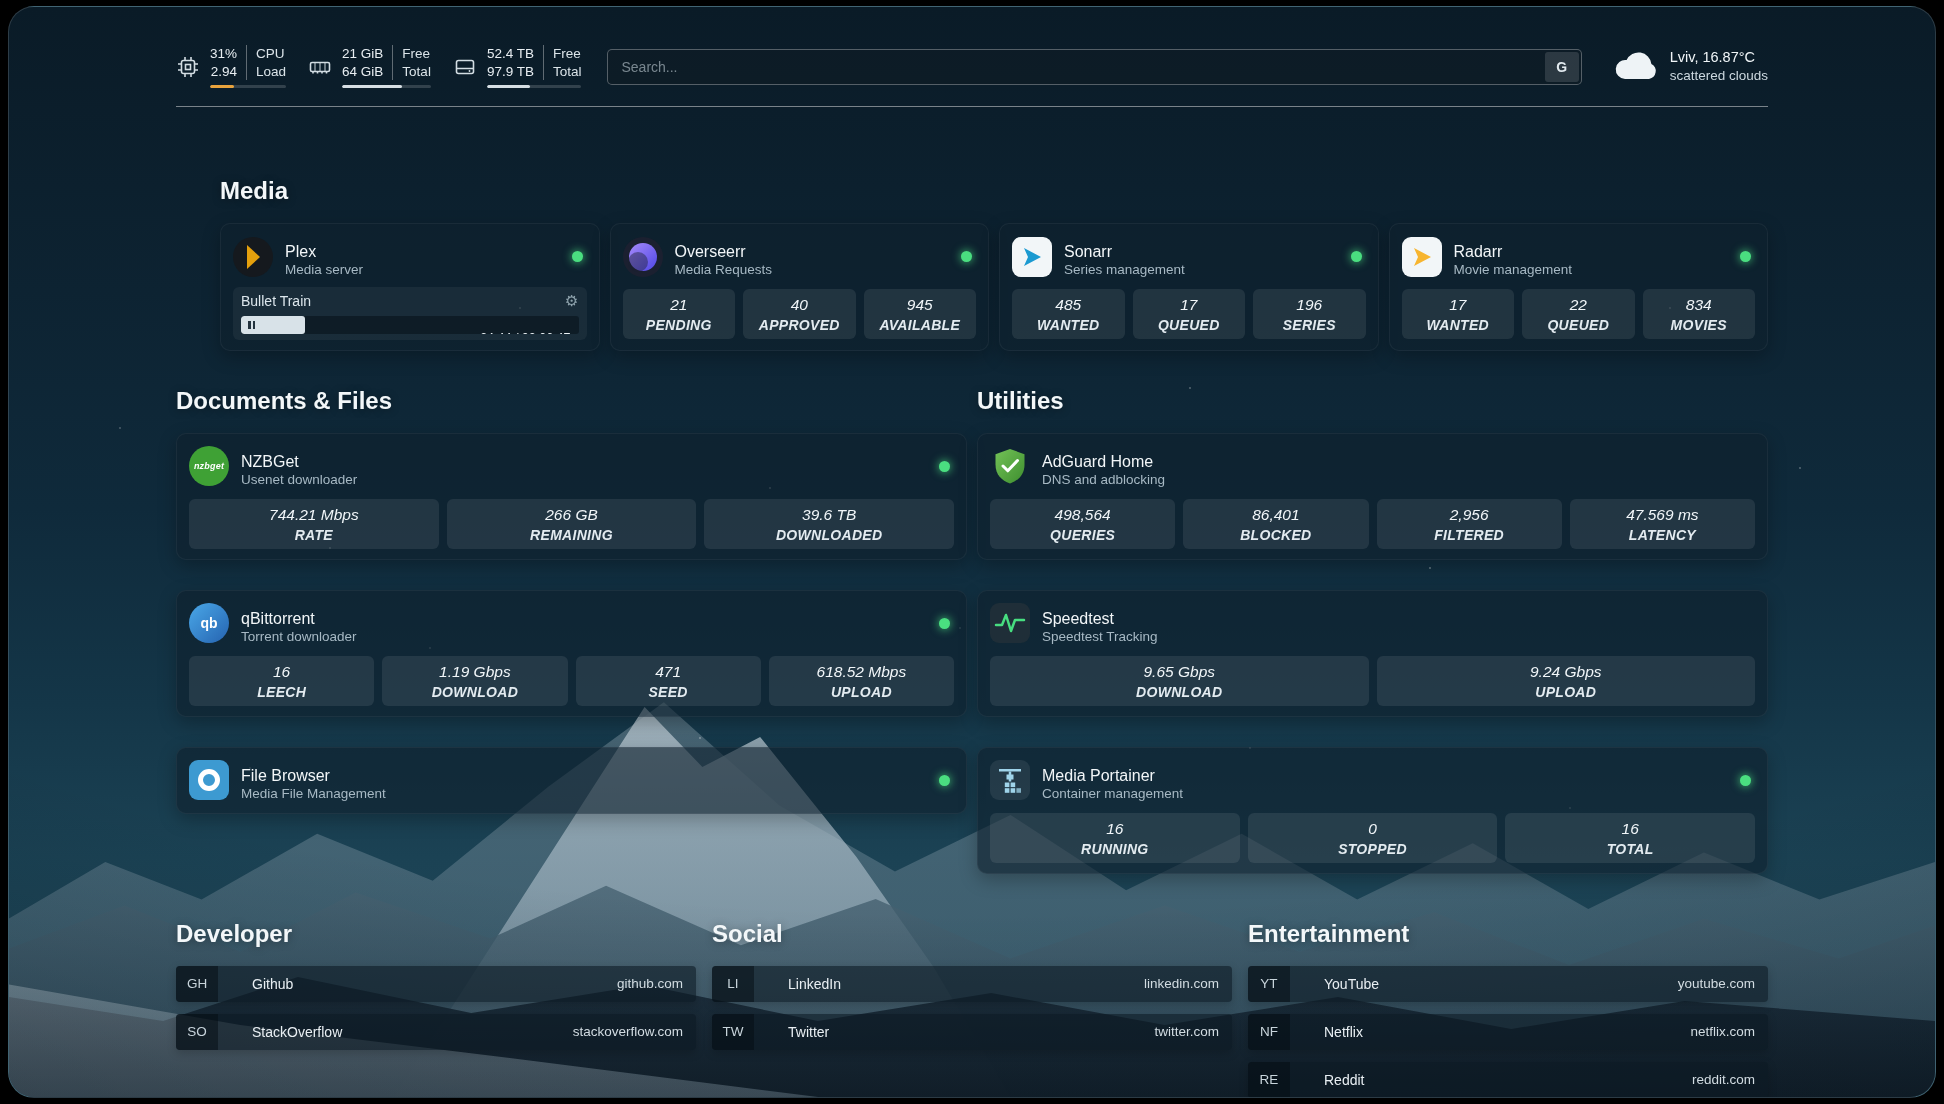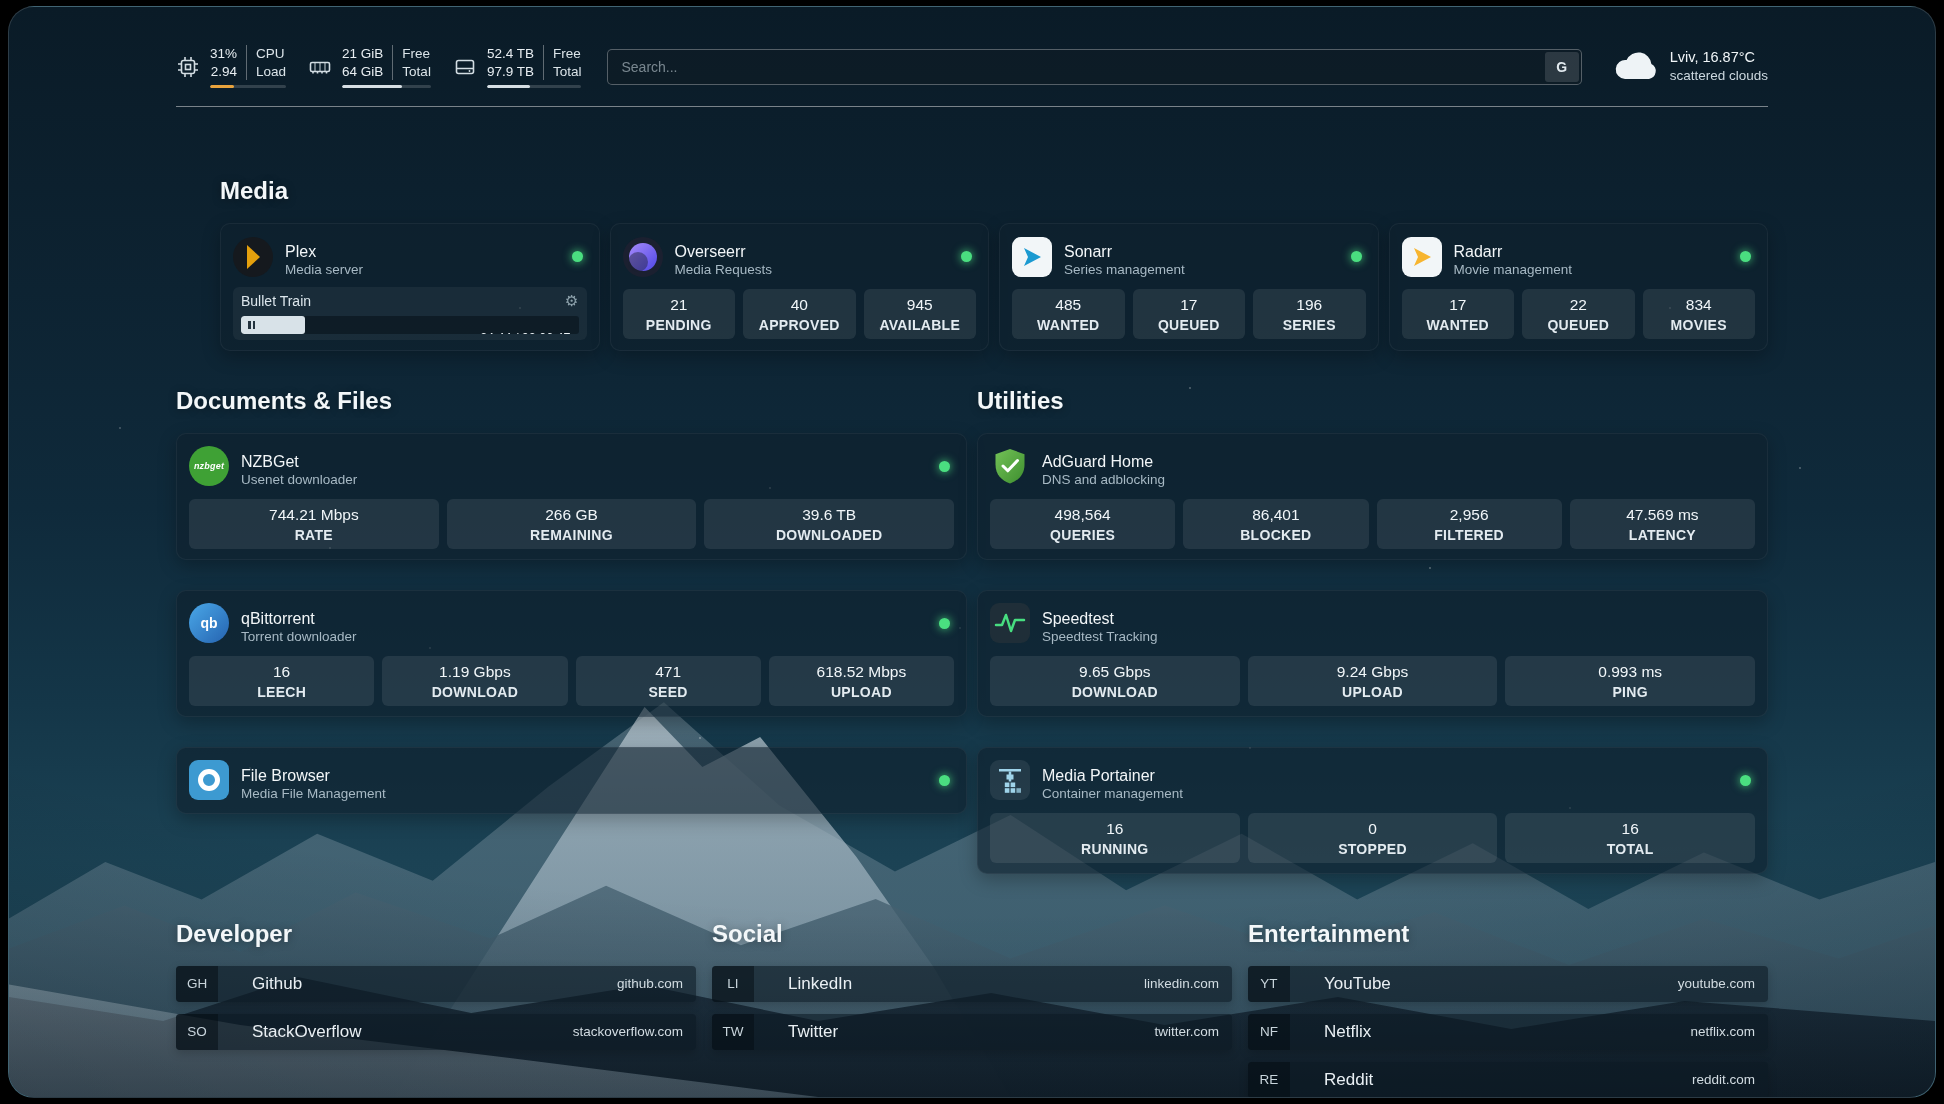--- a/index.html
+++ b/index.html
@@ -62,21 +62,21 @@
   .stack{display:flex;flex-direction:column;gap:30px;margin-top:18px;}
   
   .card{background:rgba(15,33,45,.62);border:1px solid rgba(255,255,255,.05);border-radius:10px;
     padding:10px 12px;box-shadow:0 6px 18px rgba(0,0,0,.25);}
   .card-head{display:flex;align-items:center;gap:12px;}
   .svc-text{display:flex;flex-direction:column;line-height:1.25;}
   .svc-name{font-size:16px;font-weight:400;color:#f2f6f8;margin-top:8px;}
   .svc-sub{font-size:13.5px;color:#a7b9c4;}
   .status-dot{width:11px;height:11px;border-radius:50%;background:#4ade80;margin-left:auto;margin-right:4px;
     box-shadow:0 0 8px 1px rgba(74,222,128,.7);flex:none;}
-  .stats{display:flex;gap:8px;margin-top:10px;}
+  .stats{display:flex;gap:8px;margin-top:10px;font-style:italic;}
   .stat{flex:1;background:rgba(255,255,255,.085);border-radius:6px;text-align:center;padding:7px 4px 6px;}
   .stat-v{font-size:15.5px;color:#f1f6f9;}
   .stat-l{font-size:14px;font-weight:700;letter-spacing:.3px;color:#e3ebf0;margin-top:3px;text-align:center;}
   
   .tile{width:40px;height:40px;border-radius:9px;display:flex;align-items:center;justify-content:center;flex:none;}
   .tile-circle{border-radius:50%;}
   .tile-light{background:#f2f6f8;}
   .logo-mini{color:#fff;font-weight:700;font-style:italic;font-size:9px;letter-spacing:.2px;}
   .logo-qb{color:#fff;font-weight:700;font-size:14px;}
   .fb-ring{width:12px;height:12px;border:5px solid #fff;border-radius:50%;}
@@ -90,21 +90,21 @@
   .pp-pause{position:absolute;left:7px;top:5px;display:flex;gap:2px;}
   .pp-pause i{display:block;width:2.5px;height:8px;background:#22323d;}
   .pp-time{position:absolute;right:8px;top:13px;line-height:18px;font-size:12.5px;color:#edf3f6;}
   
   .bm-grid{display:grid;grid-template-columns:1fr 1fr 1fr;column-gap:16px;margin-top:46px;align-items:start;}
   .bm-list{display:flex;flex-direction:column;gap:12px;margin-top:18px;}
   .bm-row{display:flex;align-items:center;height:36px;border-radius:4px;background:rgba(11,25,35,.6);
     box-shadow:0 3px 10px rgba(0,0,0,.2);cursor:pointer;overflow:hidden;gap:21px;}
   .bm-abbr{width:42px;height:100%;display:flex;align-items:center;justify-content:center;
     background:rgba(3,11,17,.5);color:#c8d4db;font-size:13.5px;flex:none;}
-  .bm-name{margin-left:13px;font-size:17px;color:#e9eff3;}
+  .bm-name{margin-left:13px;font-size:14px;color:#e9eff3;}
   .bm-url{margin-left:auto;margin-right:13px;font-size:13.5px;color:#d2dce2;}
 </style>
 </head>
 <body>
 
 <div class="screen">
   <div class="ridge ridge-far"></div>
   <div class="ridge ridge-snow"></div>
   <div class="ridge ridge-mid"></div>
   <div class="ridge ridge-near"></div>
@@ -477,24 +477,20 @@
             </div>
             <div class="stats">
               <div class="stat">
                 <div class="stat-v">9.65 Gbps</div>
                 <div class="stat-l">DOWNLOAD</div>
               </div>
               <div class="stat">
                 <div class="stat-v">9.24 Gbps</div>
                 <div class="stat-l">UPLOAD</div>
               </div>
-              <div class="stat">
-                <div class="stat-v">0.993 ms</div>
-                <div class="stat-l">PING</div>
-              </div>
             </div>
           </div>
 
           <div class="card">
             <div class="card-head">
               <span class="tile" style="background:rgba(255,255,255,.08)">
                 <svg width="28" height="28" viewBox="0 0 28 28" fill="#9fd4ea">
                   <rect x="3" y="3" width="22" height="2.5"></rect>
                   <rect x="12.75" y="5.5" width="2.5" height="10"></rect>
                   <rect x="10.5" y="8.5" width="7" height="5"></rect>

